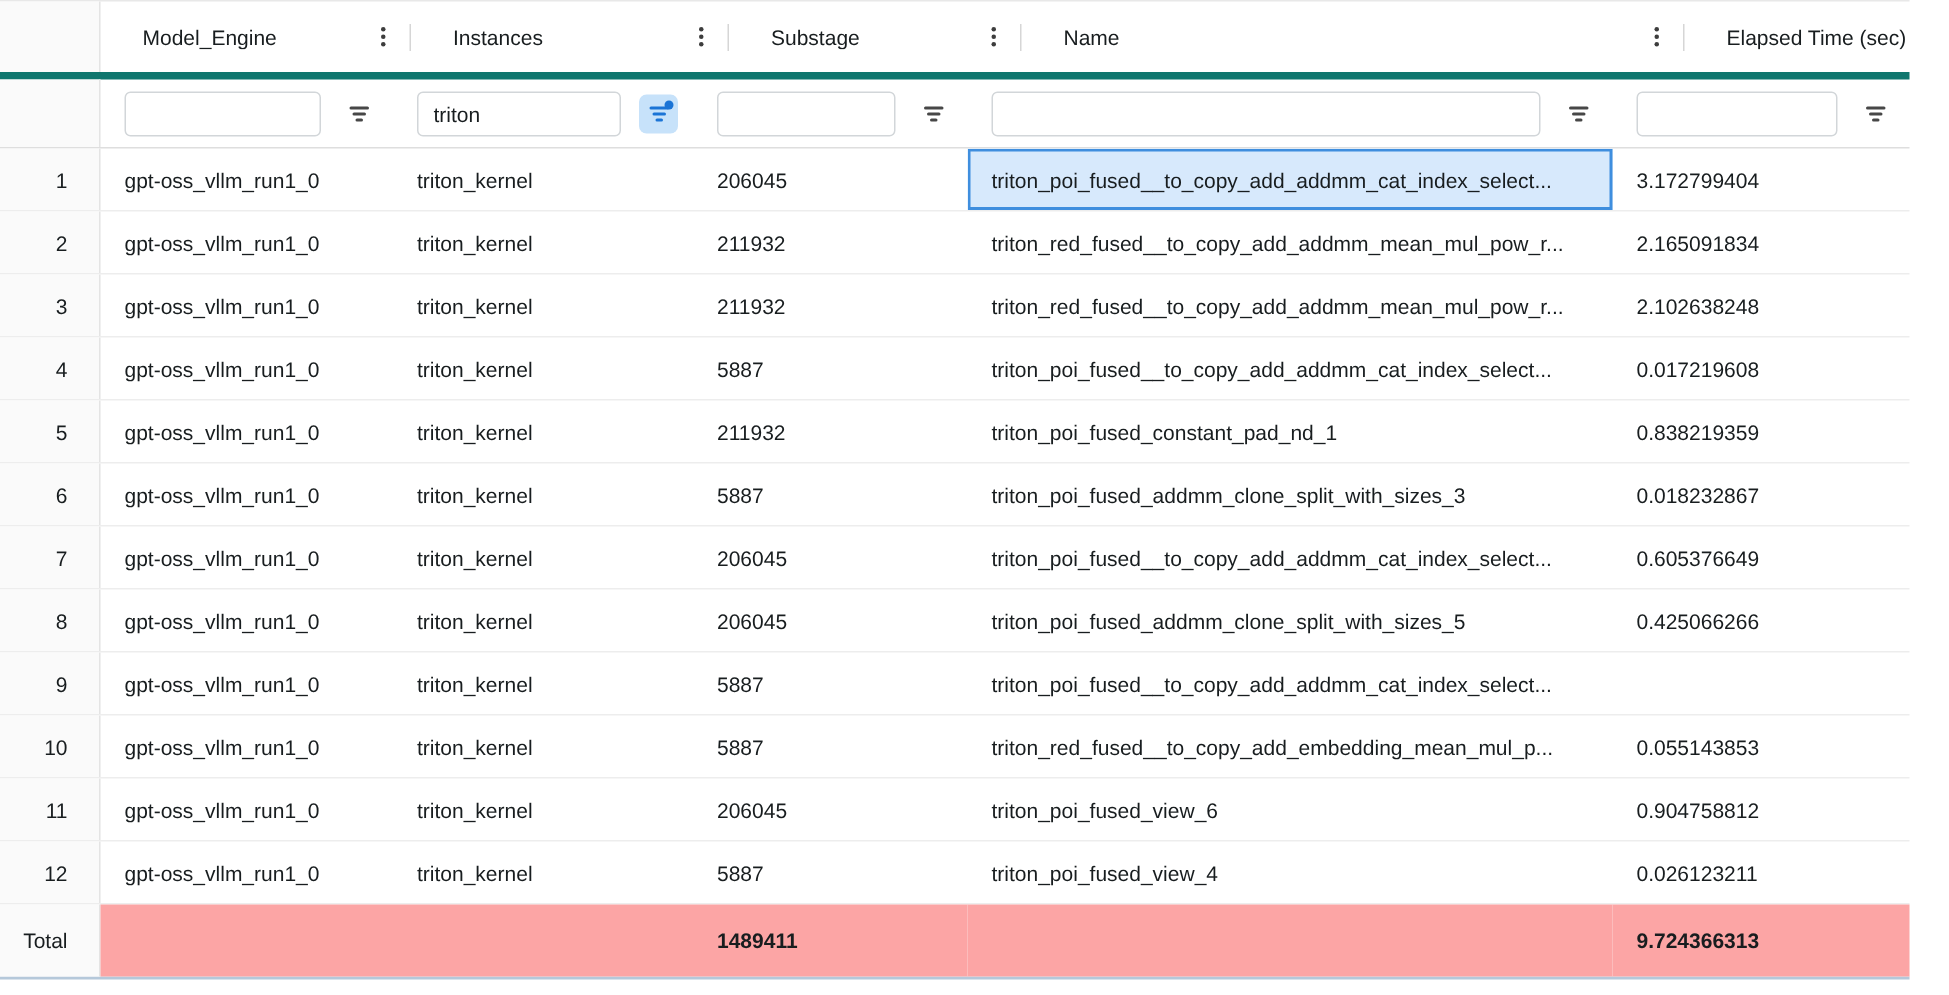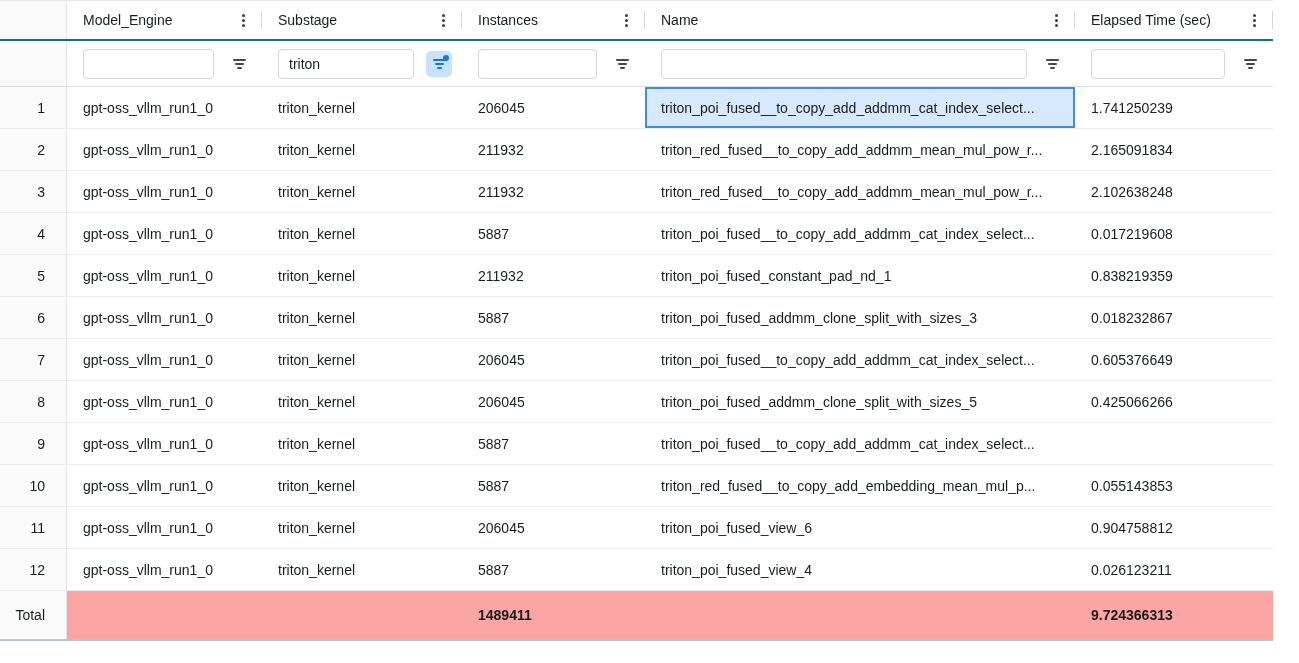--- a/index.html
+++ b/index.html
@@ -2,21 +2,21 @@
 <html><head>
 <meta charset="utf-8">
 <style>
   * { box-sizing: border-box; margin: 0; padding: 0; }
   html,body { width: 1299px; height: 663px; background: #ffffff; overflow: hidden;
     font-family: "Liberation Sans", "DejaVu Sans", sans-serif; color: #181d1f; }
   .wrap { width: 1273px; border-top: 1px solid #e8e8e8; }
   .cols { display: grid; grid-template-columns: 67px 195px 200px 183px 430px 198px; }
 
   
-  .hrow { height: 40px; border-bottom: 2px solid #0f766e; }
+  .hrow { height: 52px; border-bottom: 5px solid #0f766e; gap: 12px; }
   .hcell { position: relative; display: flex; align-items: center;
     padding: 0 14px 0 16px; font-size: 14px; font-weight: 500; cursor: pointer; }
   .hlabel { flex: 1; white-space: nowrap; overflow: hidden; }
   .kebab { display: flex; flex-direction: column; align-items: center; gap: 2px;
     padding: 3px; cursor: pointer; }
   .kebab i { display: block; width: 3px; height: 3px; border-radius: 50%; background: #3d3d3d; }
   .pipe { position: absolute; right: 0; top: 50%; transform: translateY(-50%);
     width: 1px; height: 18px; background: #d6d6d6; cursor: col-resize; }
 
   
@@ -62,31 +62,31 @@
       <span class="hlabel">Model_Engine</span>
       <span class="kebab">
           <i></i>
           <i></i>
           <i></i>
         </span>
       <span class="pipe"></span>
     </div>
 
     <div class="hcell">
+      <span class="hlabel">Instances</span>
+      <span class="kebab">
+          <i></i>
+          <i></i>
+          <i></i>
+        </span>
+      <span class="pipe"></span>
+    </div>
+
+    <div class="hcell">
       <span class="hlabel">Substage</span>
-      <span class="kebab">
-          <i></i>
-          <i></i>
-          <i></i>
-        </span>
-      <span class="pipe"></span>
-    </div>
-
-    <div class="hcell">
-      <span class="hlabel">Instances</span>
       <span class="kebab">
           <i></i>
           <i></i>
           <i></i>
         </span>
       <span class="pipe"></span>
     </div>
 
     <div class="hcell">
       <span class="hlabel">Name</span>
@@ -158,21 +158,21 @@
         </span>
     </div>
   </div>
 
   <div class="cols drow">
     <div class="numcol">1</div>
     <div class="dcell">gpt-oss_vllm_run1_0</div>
     <div class="dcell">triton_kernel</div>
     <div class="dcell">206045</div>
     <div class="dcell sel">triton_poi_fused__to_copy_add_addmm_cat_index_select...</div>
-    <div class="dcell">1.741250239</div>
+    <div class="dcell">3.172799404</div>
   </div>
 
   <div class="cols drow">
     <div class="numcol">2</div>
     <div class="dcell">gpt-oss_vllm_run1_0</div>
     <div class="dcell">triton_kernel</div>
     <div class="dcell">211932</div>
     <div class="dcell">triton_red_fused__to_copy_add_addmm_mean_mul_pow_r...</div>
     <div class="dcell">2.165091834</div>
   </div>

